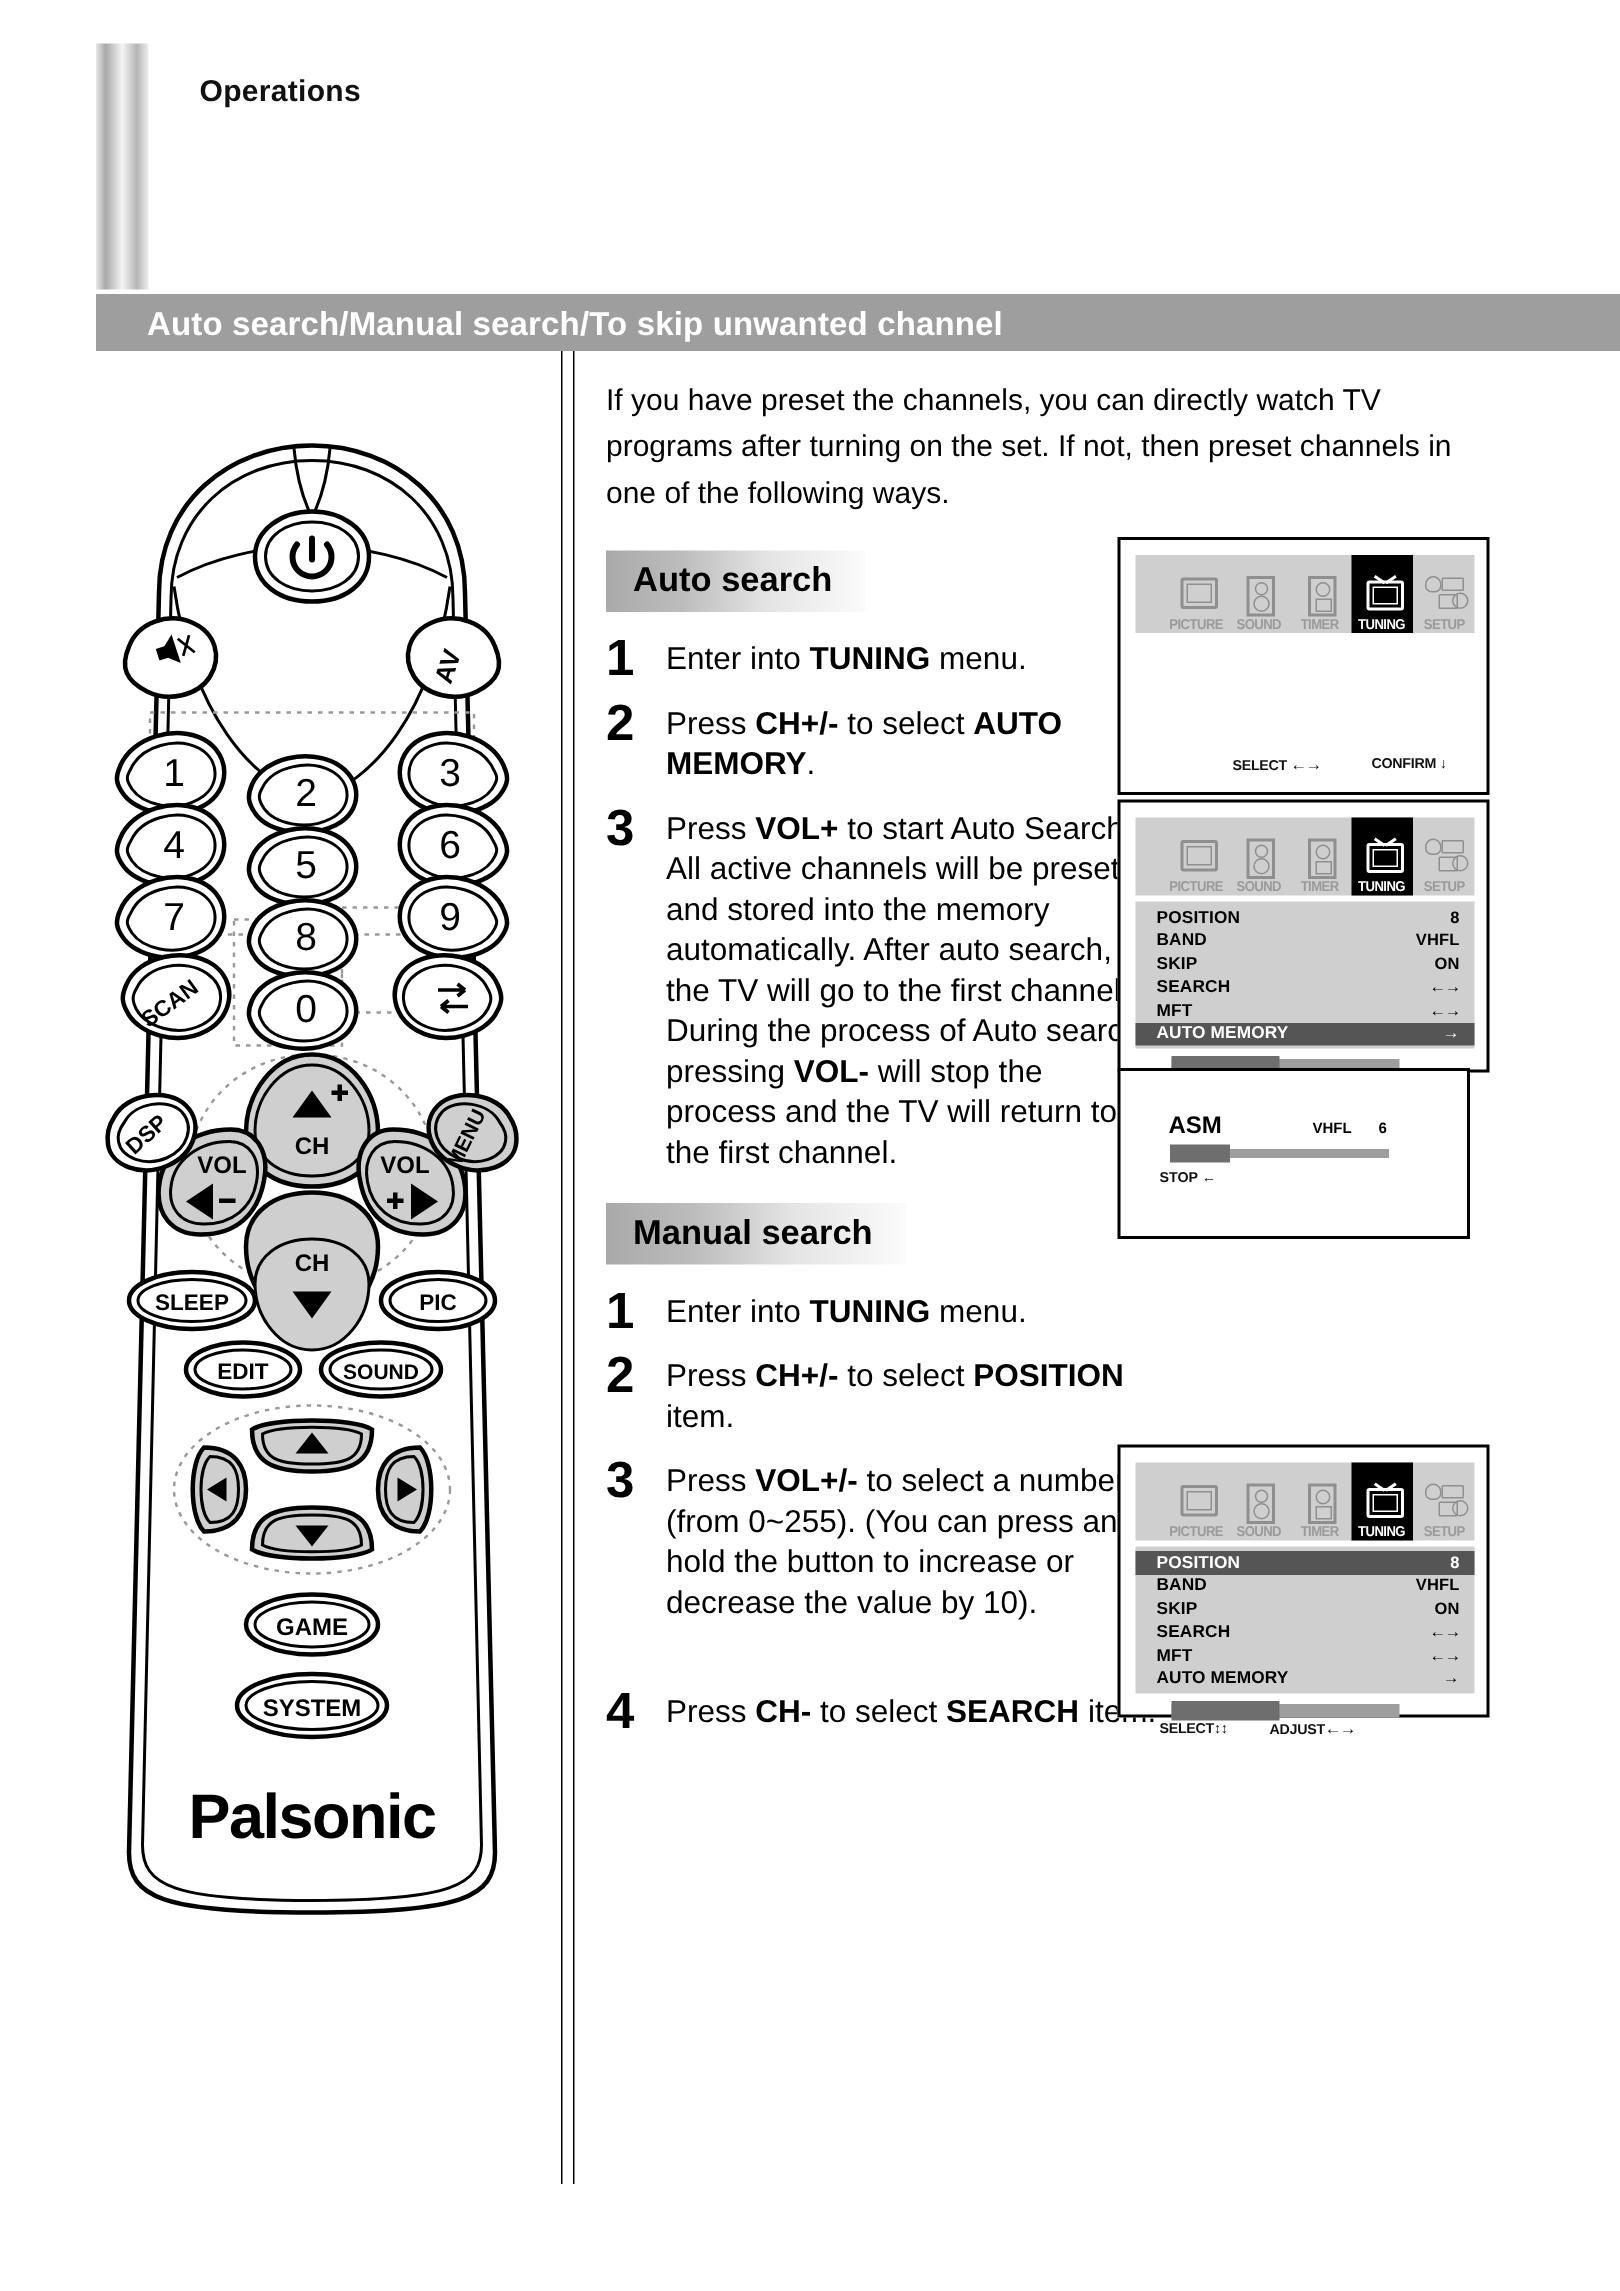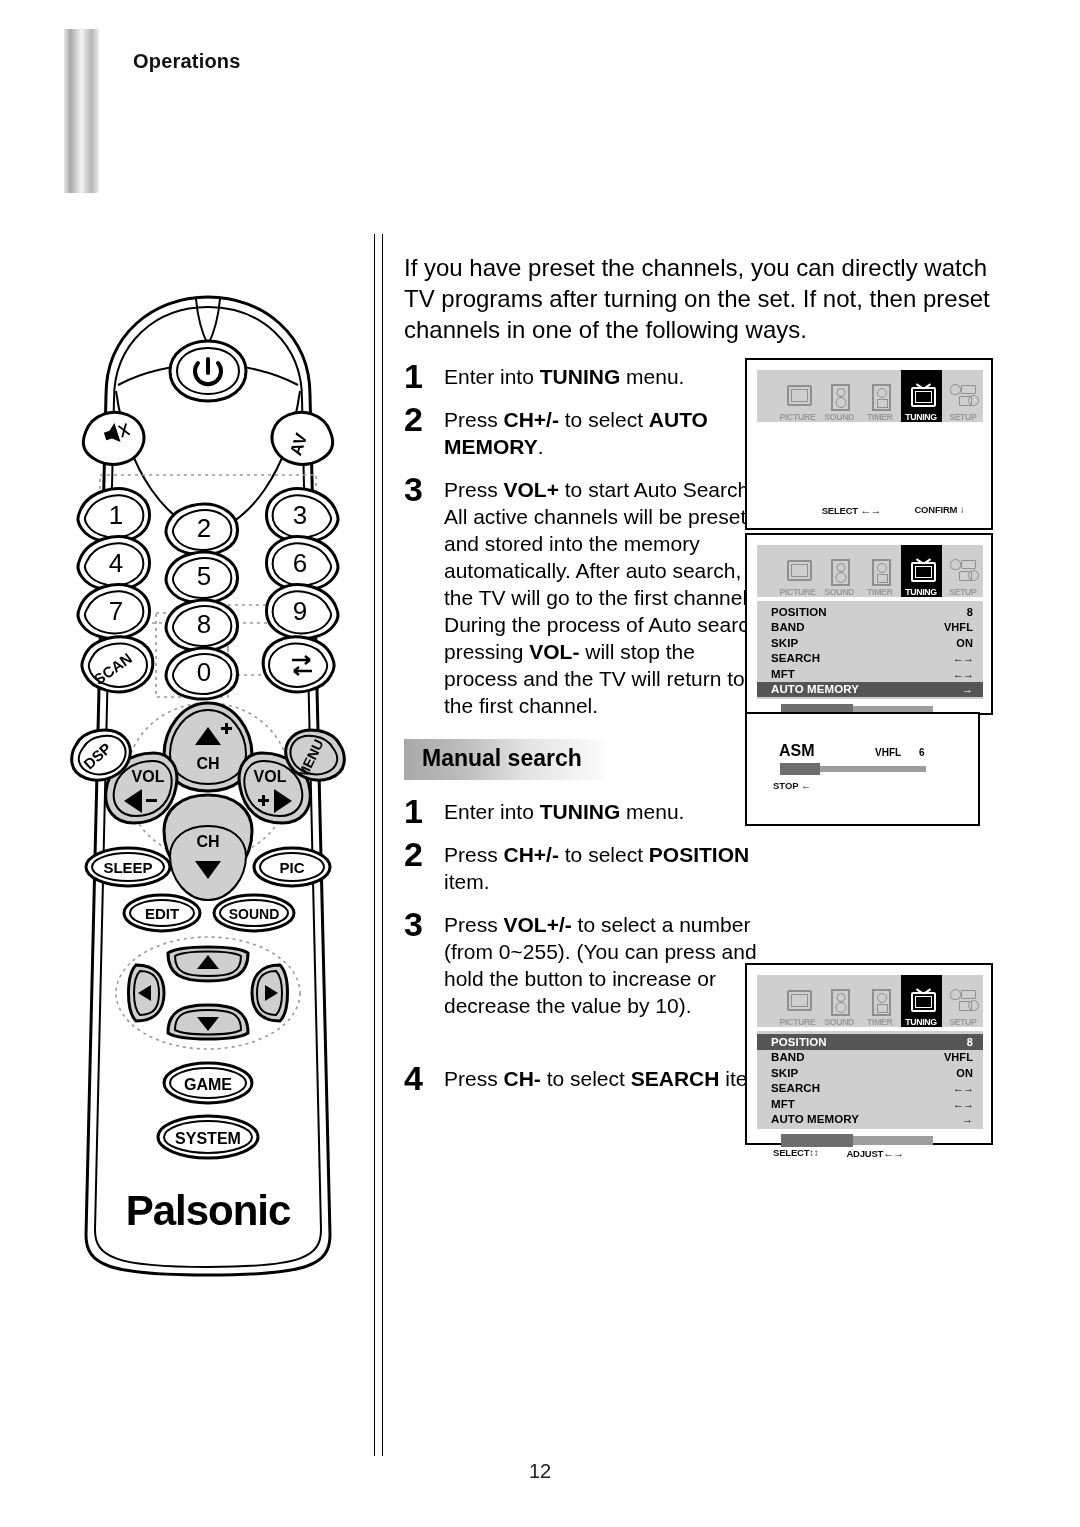--- a/index.html
+++ b/index.html
@@ -38,21 +38,21 @@
 
   
   .vrule{
     position:absolute;left:374px;top:234px;width:7px;height:1222px;
     border-left:1.6px solid #000;border-right:1.6px solid #000;
   }
 
   
   .col{position:absolute;left:404px;top:252px;width:630px;}
   .para{
-    font-size:24px;line-height:31px;color:#000;margin:0 0 18px 0;width:590px;
+    font-size:20px;line-height:31px;color:#000;margin:0 0 18px 0;width:590px;
   }
   .para.wide{width:625px;}
 
   .tag{
     display:inline-block;padding:6px 22px 8px 18px;margin:4px 0 18px 0;
     font-size:23px;font-weight:bold;color:#000;
     background:linear-gradient(to right,#a9a9a9 0%,#bdbdbd 30%,#e4e4e4 62%,#fbfbfb 100%);
   }
 
   
@@ -155,20 +155,23 @@
   .remote svg{display:block;}
 </style>
 </head>
 <body>
 
 <div class="page">
 
   <div class="side-bar"></div>
 
   <div class="kicker">Operations</div>
+  <div class="section-band">
+    <span>Auto search/Manual search/To skip unwanted channel</span>
+  </div>
 
   <div class="vrule"></div>
 
   <div class="remote">
     <svg width="300" height="1010" viewBox="0 0 300 1010" xmlns="http://www.w3.org/2000/svg">
       <g fill="none" stroke="#000" stroke-width="3">
 
         <path d="M48 120 C48 60 95 22 150 22 C205 22 252 60 252 120 L272 960 C272 990 250 1000 150 1000 C50 1000 28 990 28 960 Z"></path>
         <path d="M56 124 C56 68 98 32 150 32 C202 32 244 68 244 124 L263 955 C263 982 243 992 150 992 C57 992 37 982 37 955 Z" stroke-width="2"></path>
 
@@ -389,20 +392,21 @@
       </g>
 
       <text x="150" y="950" font-family="Liberation Sans, sans-serif" font-size="42" font-weight="bold" text-anchor="middle" fill="#000" letter-spacing="-1">Palsonic</text>
     </svg>
   </div>
 
   <div class="col">
 
     <p class="para">If you have preset the channels, you can directly watch TV programs after turning on the set. If not, then preset channels in one of the following ways.</p>
 
+    <div class="tag">Auto search</div>
 
     <div class="step">
       <span class="num">1</span>
       <span class="txt">Enter into <b>TUNING</b> menu.</span>
     </div>
 
     <div class="step">
       <span class="num">2</span>
       <span class="txt">Press <b>CH+/-</b> to select <b>AUTO MEMORY</b>.</span>
     </div>
@@ -682,15 +686,14 @@
     <div class="ofoot">
       <span>
         <span>SELECT</span><span>↕↕</span>
       </span>
       <span>
         <span>ADJUST</span><span class="arrowsLR">←→</span>
       </span>
     </div>
   </div>
 
-  <div class="page-num">12</div>
 
 </div>
 
 </body></html>

